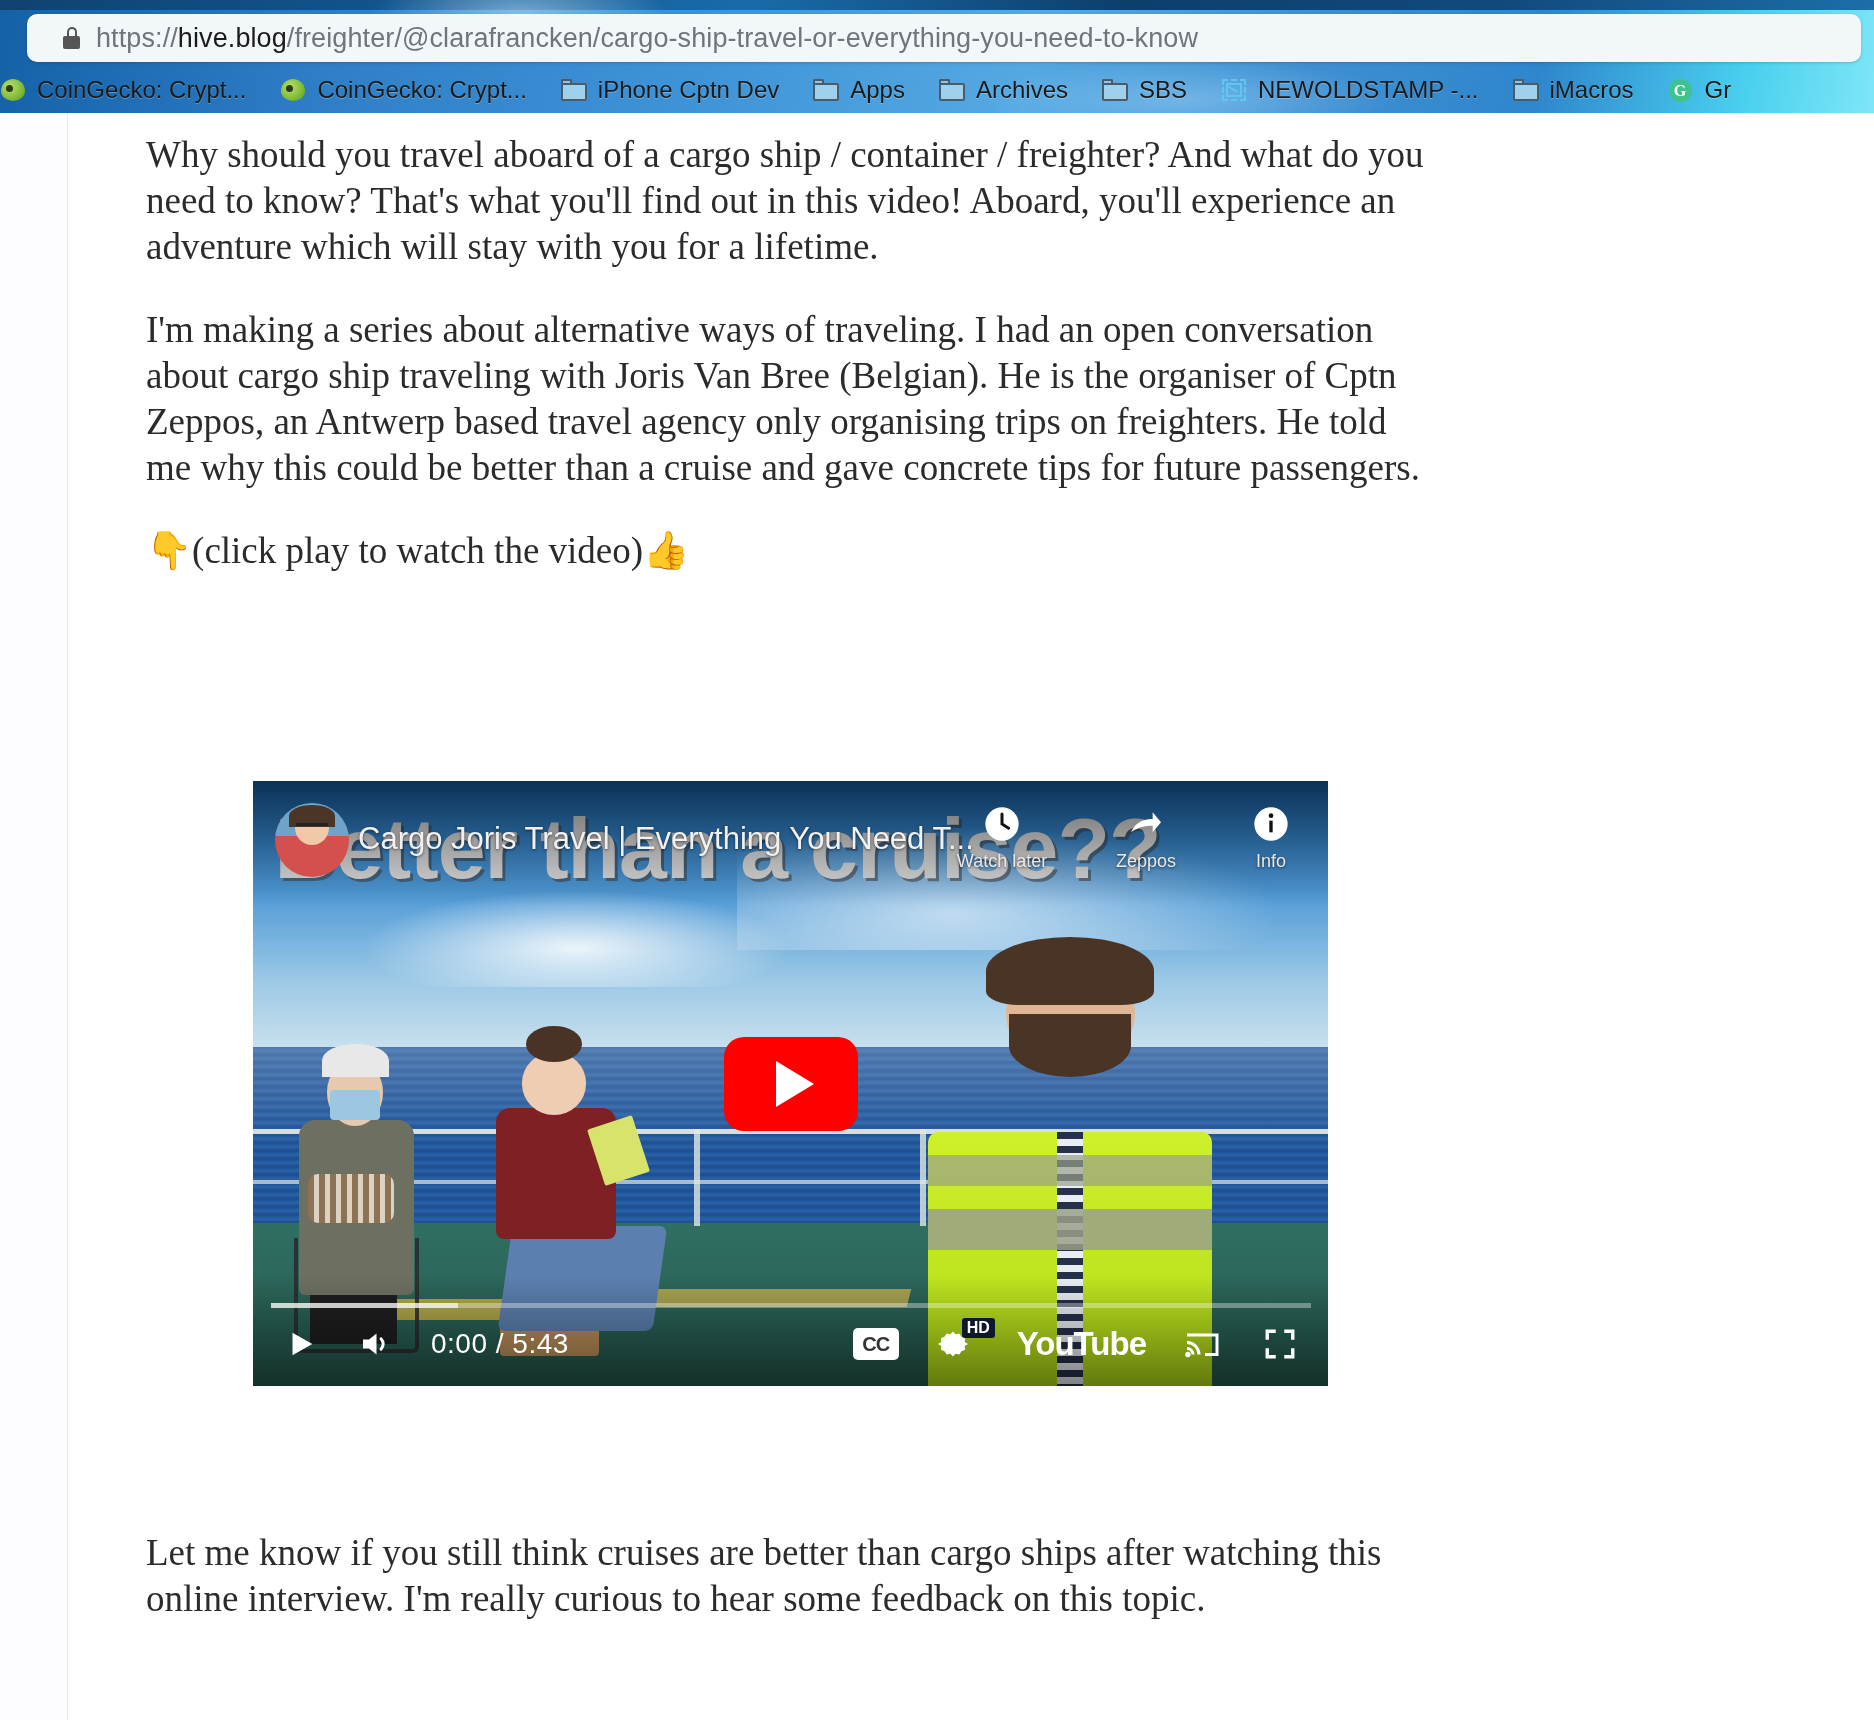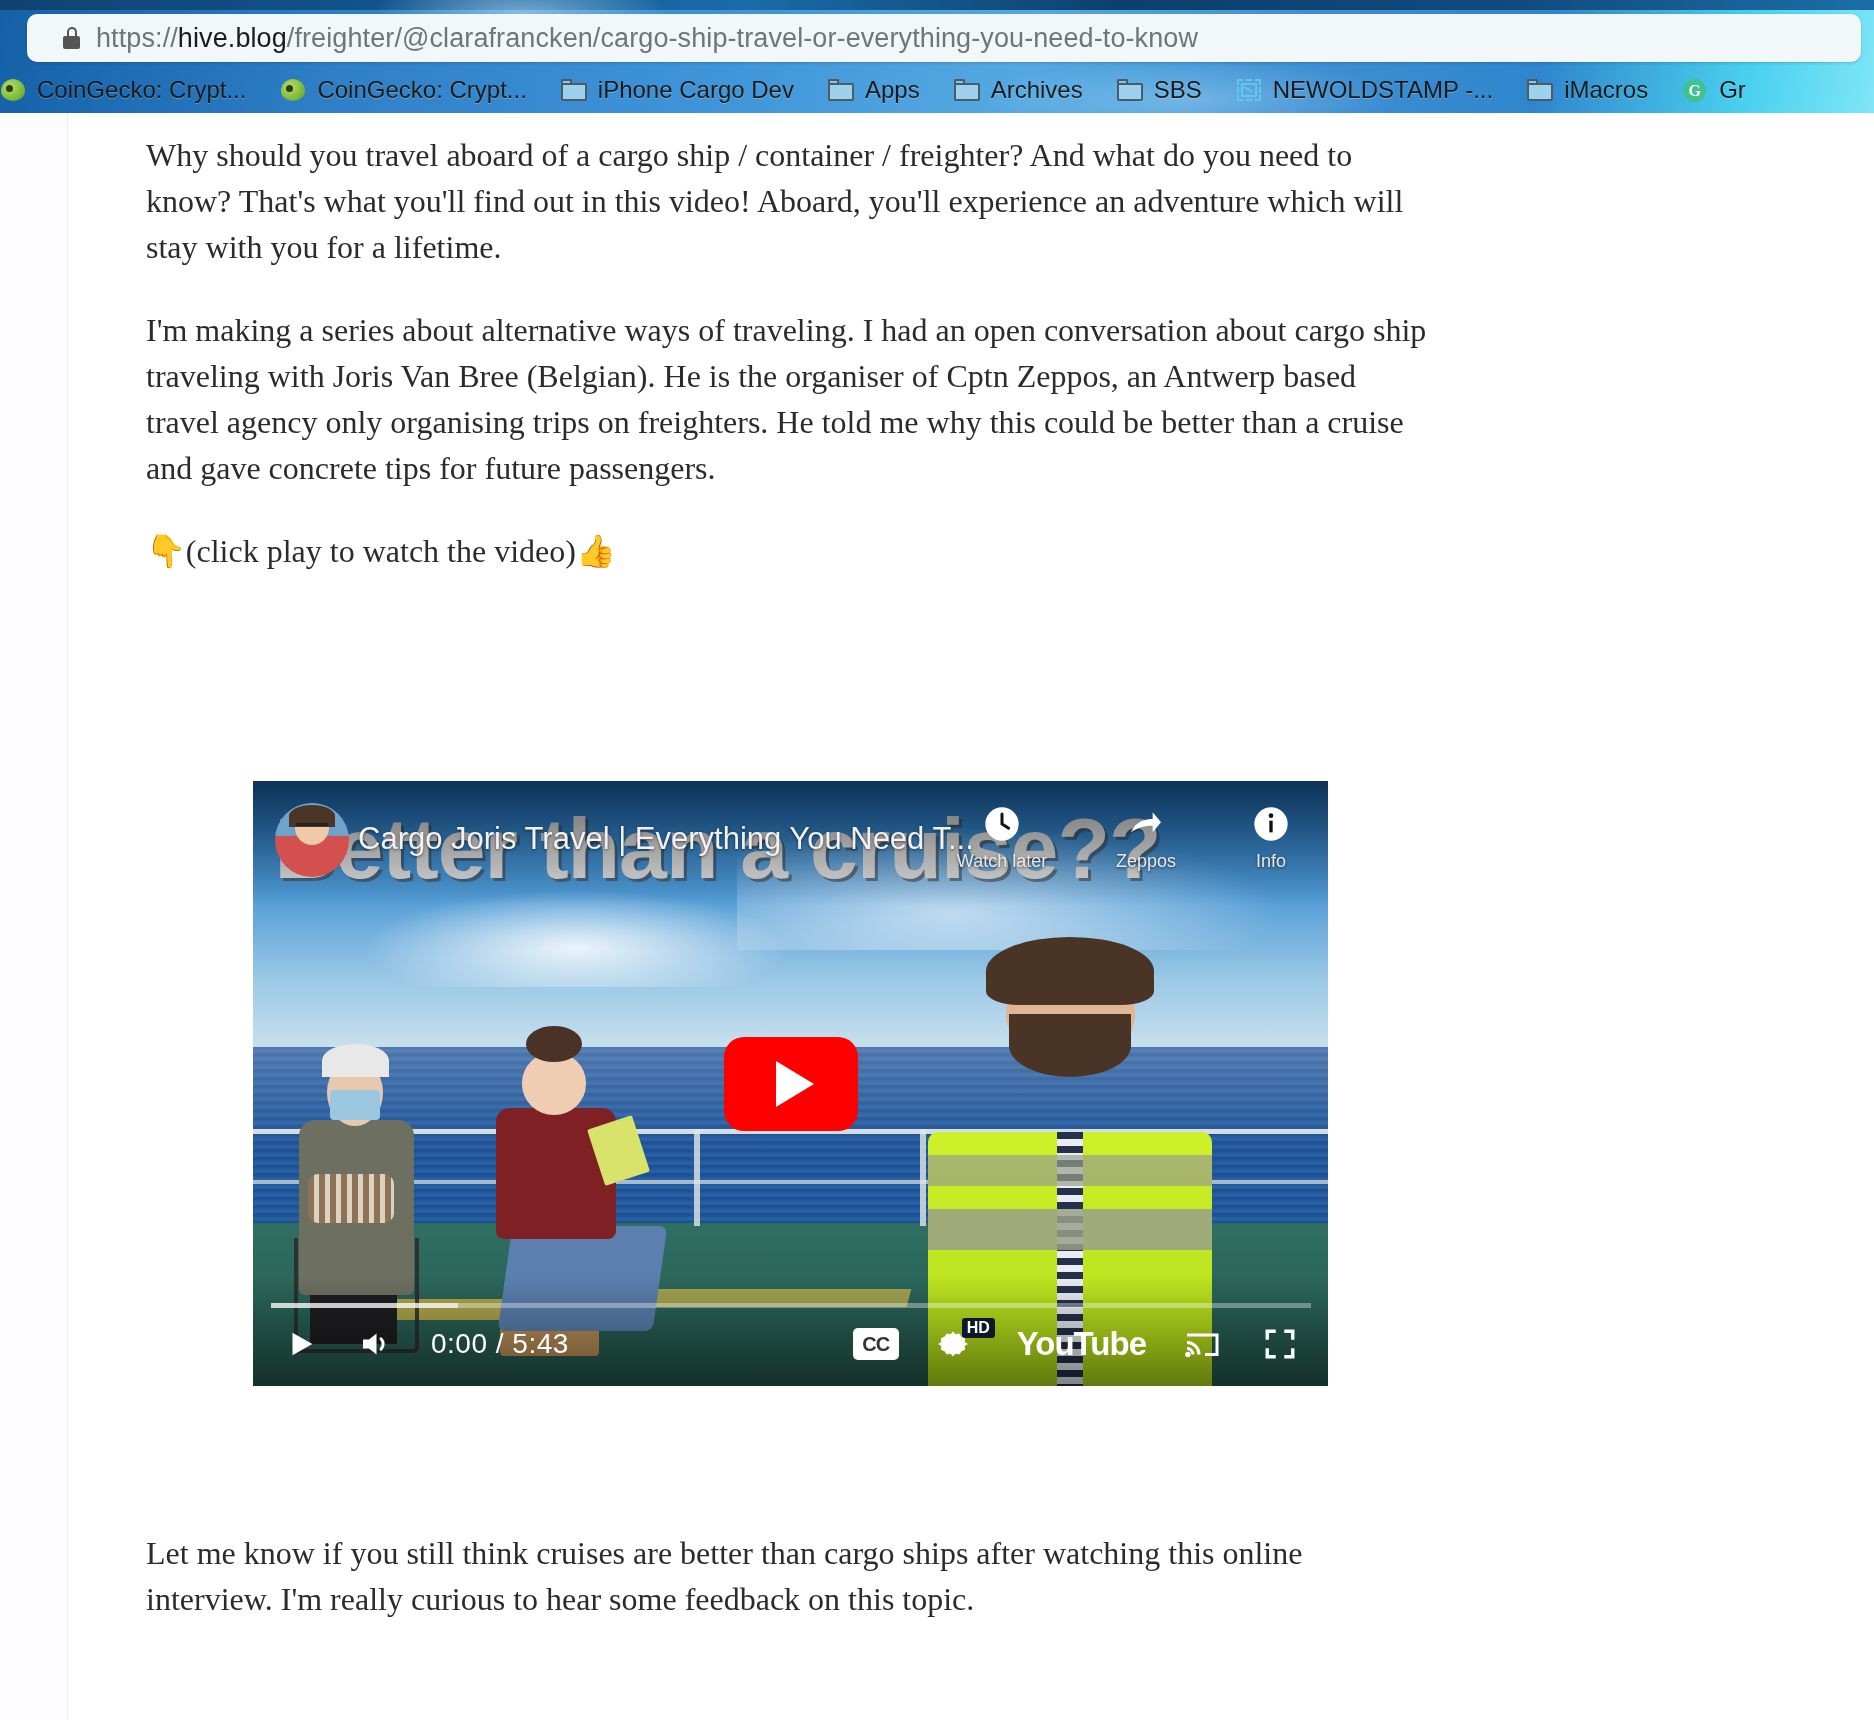--- a/index.html
+++ b/index.html
@@ -128,21 +128,21 @@
   }
   .page-edge-r {
     position:absolute; top:0; right:0; width:320px; height:100%;
     background:#ffffff;
   }
   .content {
     position:absolute; left:146px; top:0px; width:1290px;
   }
   .para {
     font-family:"Liberation Serif", serif;
-    font-size:32px; line-height:46px; color:#2b2b2b;
+    font-size:37px; line-height:46px; color:#2b2b2b;
     margin:0;
   }
   .p1 { margin-top: 19px; }
   .p2 { margin-top: 37px; }
   .p3 { margin-top: 37px; }
 
   
   .video-wrap {
     position:absolute; left:253px; top:668px;
     width:1075px; height:605px;
@@ -431,21 +431,21 @@
             <span class="g"></span>
             <span class="eye"></span>
           </span>
         <span class="bm-label">CoinGecko: Crypt...</span>
       </div>
       <div class="bm">
         <span class="ic ic-folder">
             <span class="tab"></span>
             <span class="box"></span>
           </span>
-        <span class="bm-label">iPhone Cargo Dev</span>
+        <span class="bm-label">iPhone Cptn Dev</span>
       </div>
       <div class="bm">
         <span class="ic ic-folder">
             <span class="tab"></span>
             <span class="box"></span>
           </span>
         <span class="bm-label">Apps</span>
       </div>
       <div class="bm">
         <span class="ic ic-folder">

